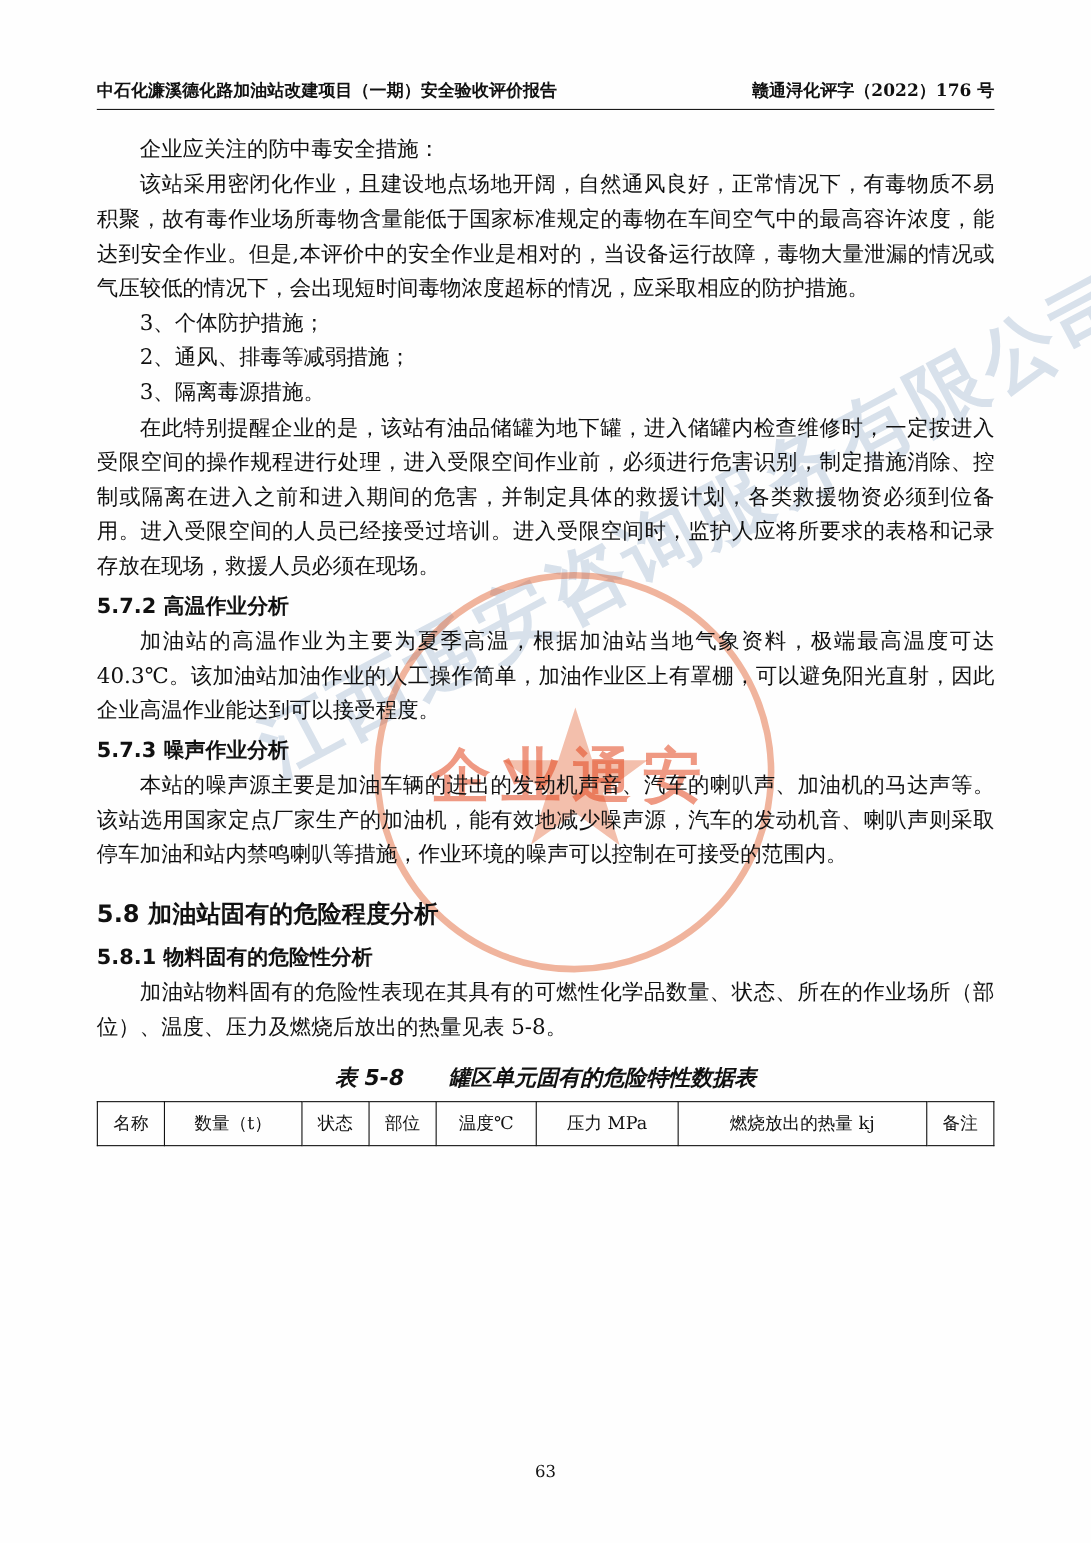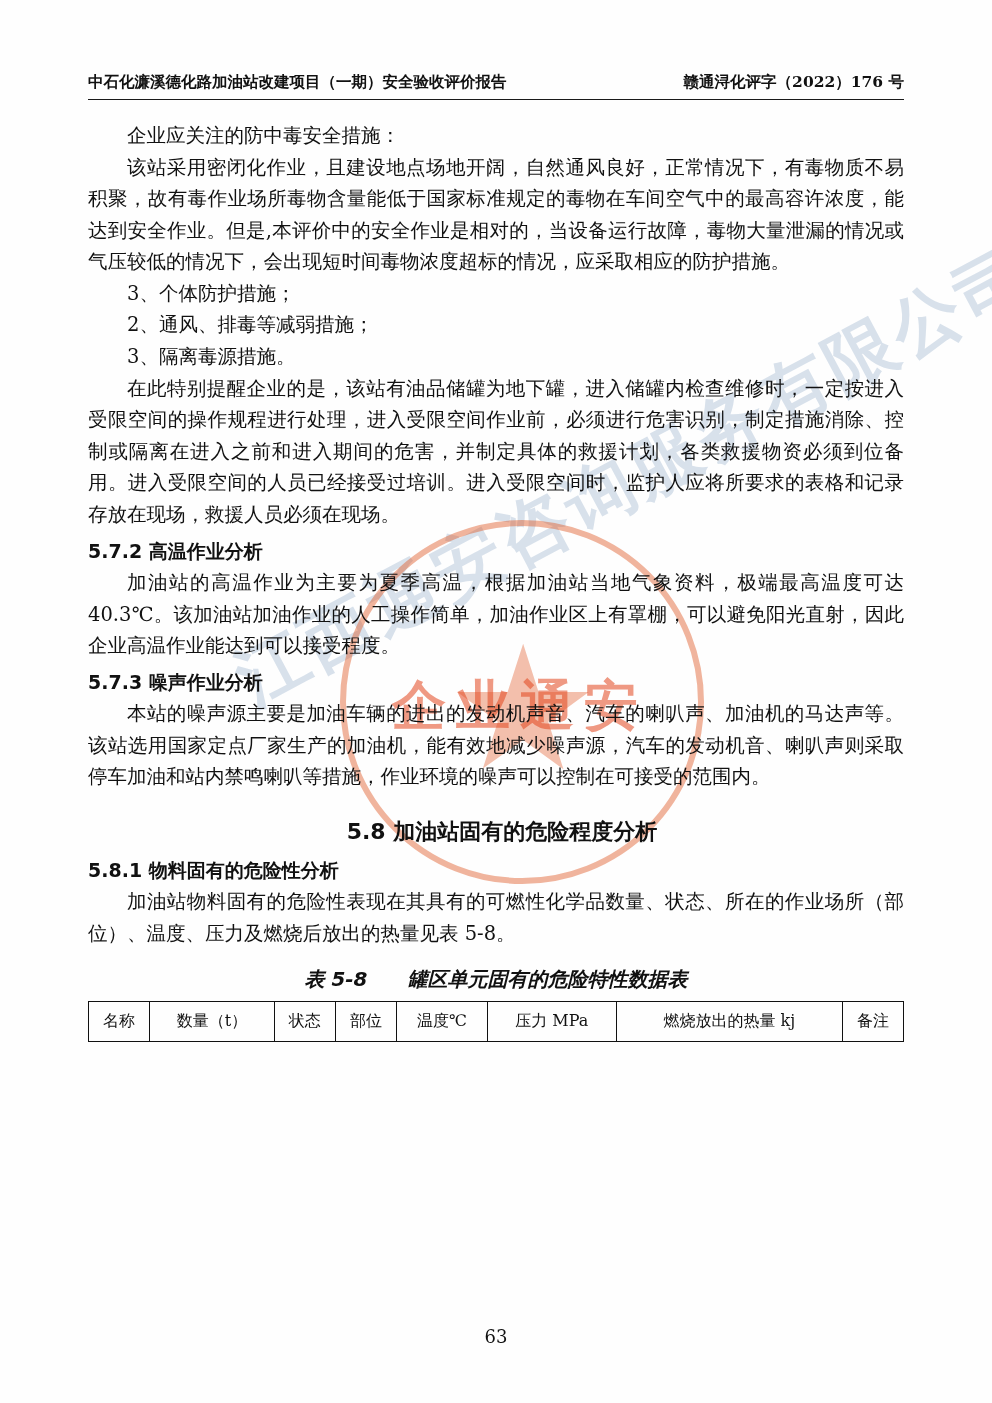--- a/index.html
+++ b/index.html
@@ -117,23 +117,22 @@
     font-family: "DejaVu Sans", "Liberation Sans", sans-serif;
     font-size: 19px;
     font-weight: bold;
     margin: 6px 0 2px 0;
     line-height: 1.5;
   }
   h2.section-heading {
     font-family: "DejaVu Sans", "Liberation Sans", sans-serif;
     font-size: 22px;
     font-weight: bold;
-    margin: 22px 0 8px 12px;
+    margin: 22px 0 8px 0;
     line-height: 1.5;
-    text-align: center;
   }
 
   .table-caption {
     text-align: center;
     font-family: "DejaVu Sans", "Liberation Sans", sans-serif;
     font-size: 20px;
     font-weight: bold;
     margin: 16px 0 8px 0;
     font-style: italic;
   }
@@ -150,21 +149,21 @@
     text-align: center;
     white-space: nowrap;
   }
 
   .page-number {
     position: absolute;
     bottom: 56px;
     left: 0;
     width: 100%;
     text-align: center;
-    font-size: 18px;
+    font-size: 15px;
     z-index: 2;
   }
 </style>
 </head>
 <body>
 
 <div class="page">
 
   <div class="wm-layer">
     <div class="wm-diag">江西通安咨询服务有限公司</div>

